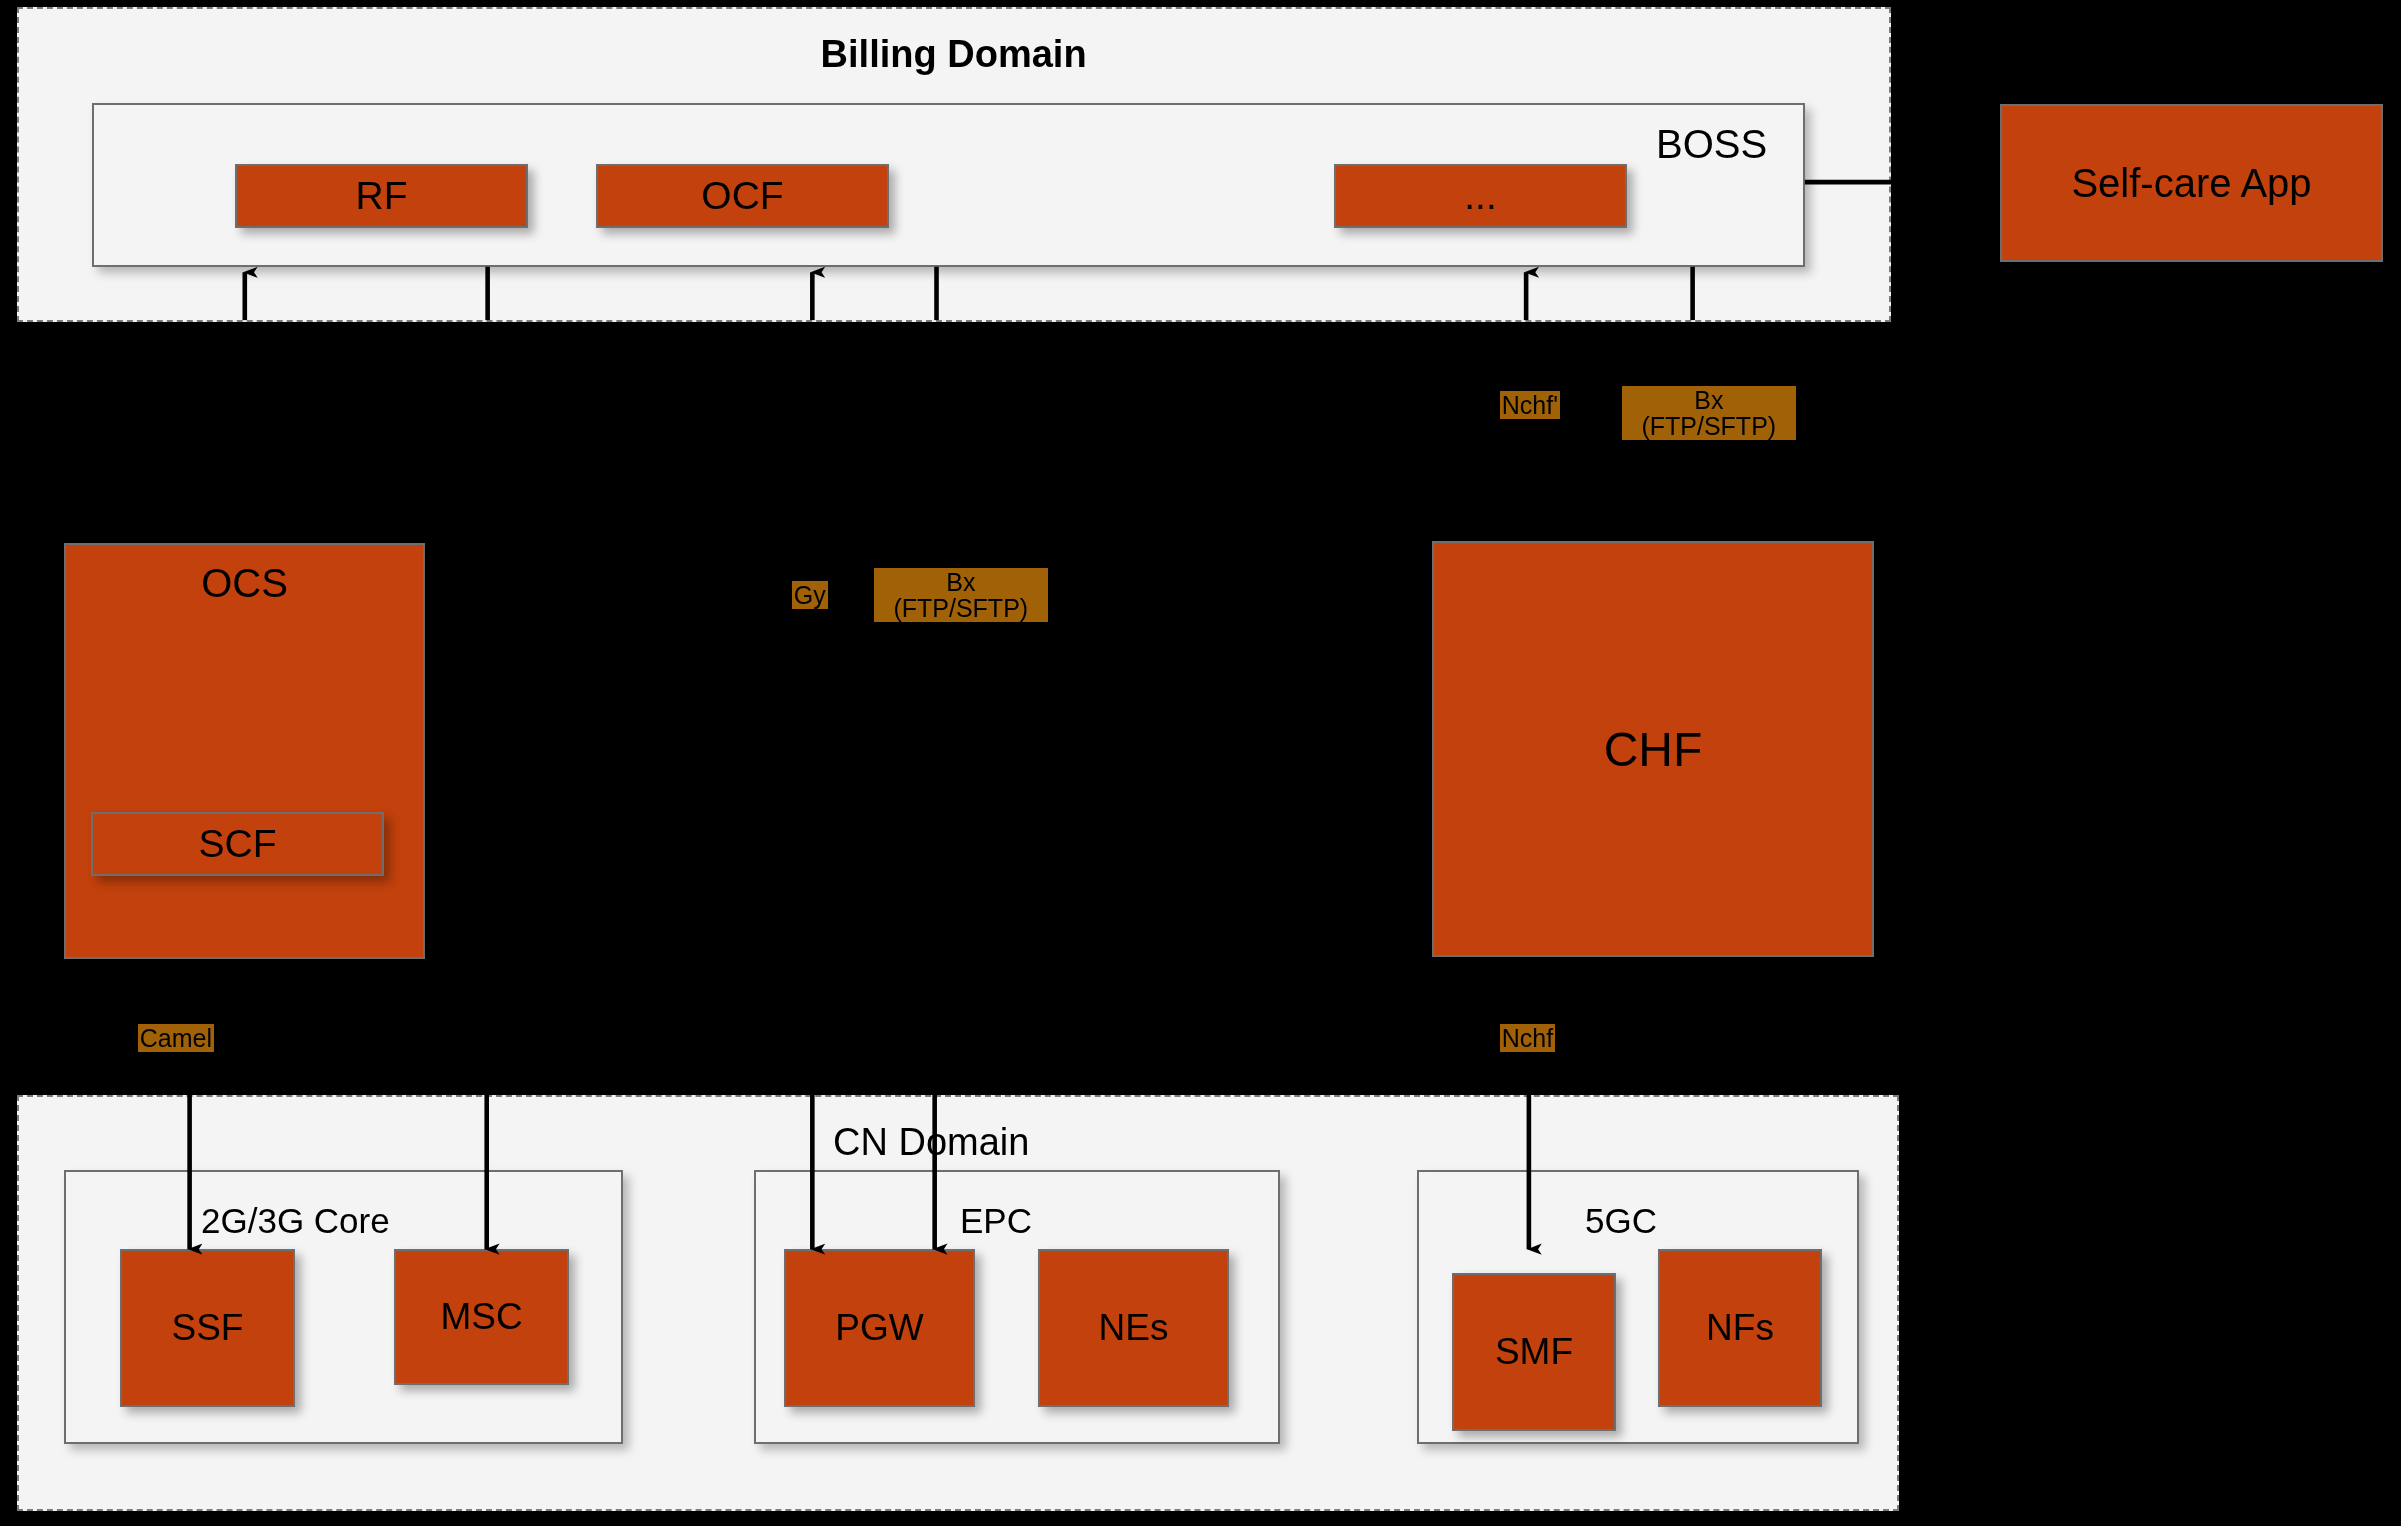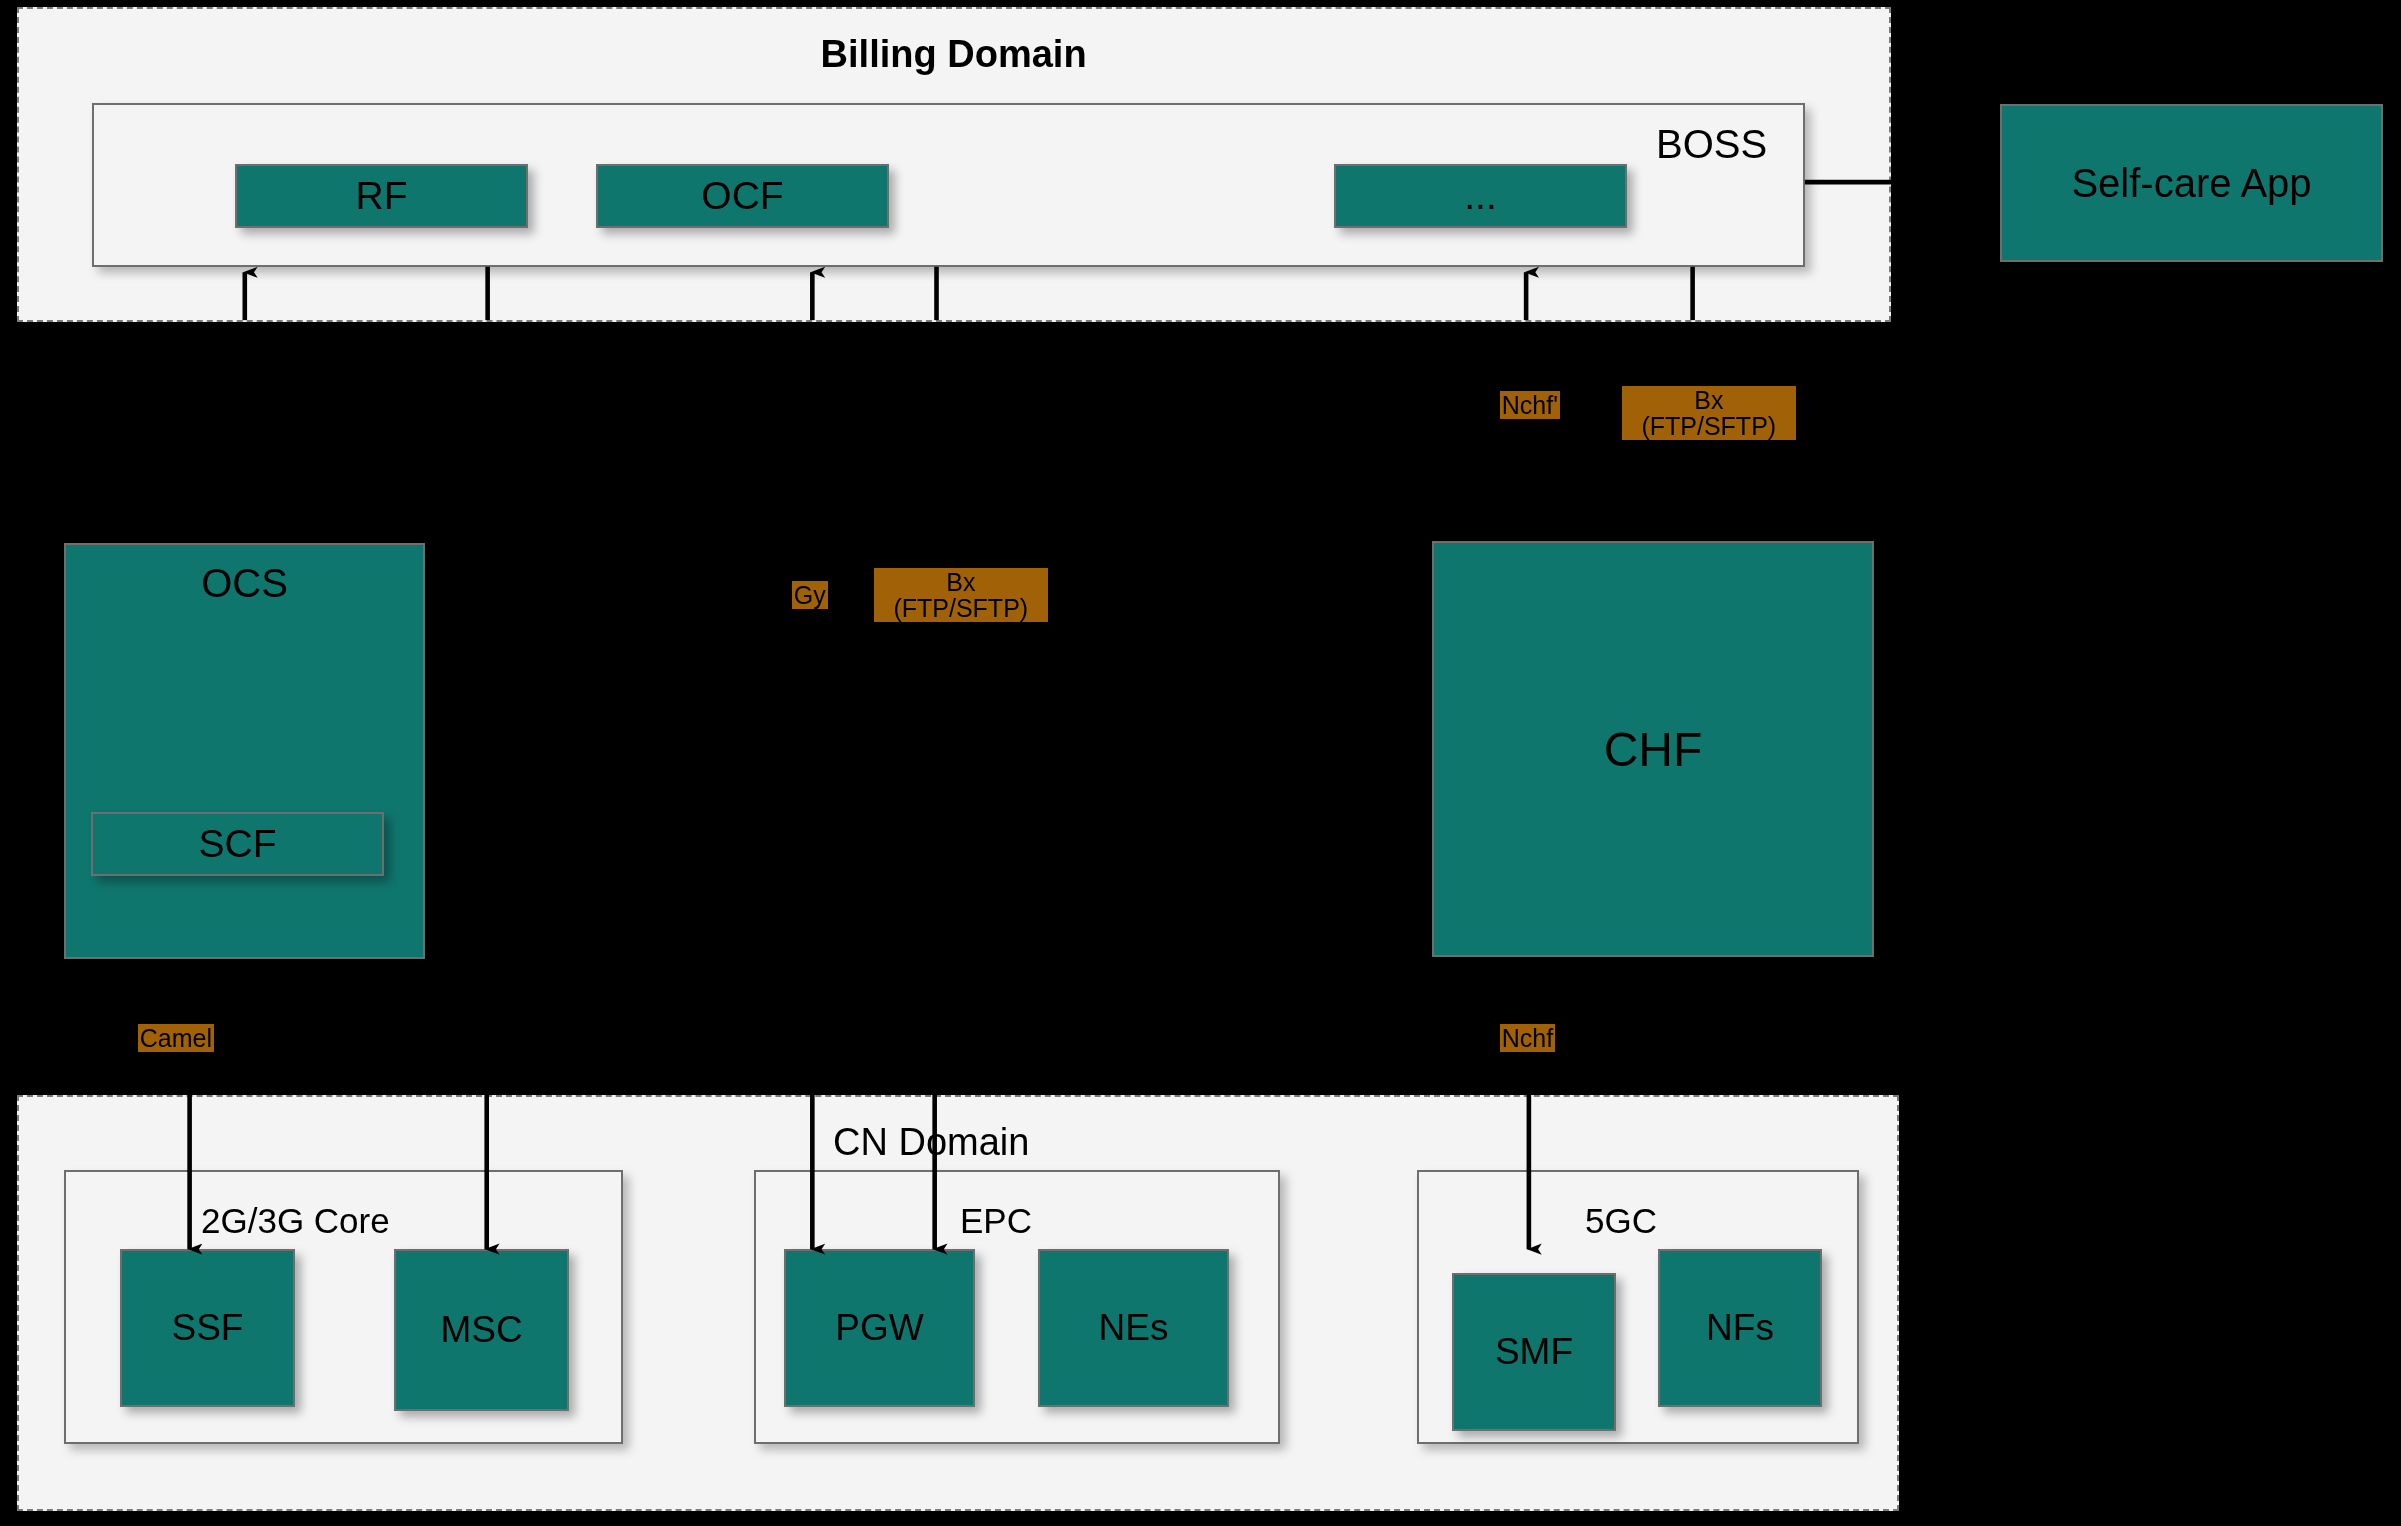--- a/index.html
+++ b/index.html
@@ -18,21 +18,21 @@
     position:absolute;
     text-align:center;
     color:#000;
     font-size:38px;
     line-height:1;
     white-space:nowrap;
   }
 
   
   .box{
-    background:#0f766e;
+    background:#c2410c;
     border:2.8px solid #6e6e6e;
     box-shadow:6.4px 6.4px 9.2px rgba(0,0,0,0.30);
     display:flex;
     align-items:center;
     justify-content:center;
     color:#000;
     white-space:nowrap;
   }
   .box.topalign{align-items:flex-start;}
 
@@ -94,21 +94,21 @@
   <div class="abs box lbl-unit" style="left:91px;top:812px;width:293px;height:64px;">SCF</div>
 
   <div class="abs box lbl-chf" style="left:1417px;top:541px;width:442px;height:416px;">CHF</div>
 
   <div class="abs domain" style="left:16.6px;top:1095px;width:1882px;height:416px;"></div>
   <div class="group-title" style="left:833px;top:1123px;font-size:38px;">CN Domain</div>
 
   <div class="abs group" style="left:64px;top:1170px;width:559px;height:274px;"></div>
   <div class="group-title" style="left:201px;top:1203px;">2G/3G Core</div>
   <div class="abs box lbl-leaf" style="left:120px;top:1249px;width:175px;height:158px;">SSF</div>
-  <div class="abs box lbl-leaf" style="left:394px;top:1249px;width:175px;height:162px;">MSC</div>
+  <div class="abs box lbl-leaf" style="left:394px;top:1249px;width:175px;height:136px;">MSC</div>
 
   <div class="abs group" style="left:754px;top:1170px;width:526px;height:274px;"></div>
   <div class="group-title" style="left:960px;top:1203px;">EPC</div>
   <div class="abs box lbl-leaf" style="left:784px;top:1249px;width:191px;height:158px;">PGW</div>
   <div class="abs box lbl-leaf" style="left:1038px;top:1249px;width:191px;height:158px;">NEs</div>
 
   <div class="abs group" style="left:1417px;top:1170px;width:442px;height:274px;"></div>
   <div class="group-title" style="left:1585px;top:1203px;">5GC</div>
   <div class="abs box lbl-leaf" style="left:1452px;top:1249px;width:164px;height:158px;margin-top:24px;">SMF</div>
   <div class="abs box lbl-leaf" style="left:1658px;top:1249px;width:164px;height:158px;">NFs</div>

